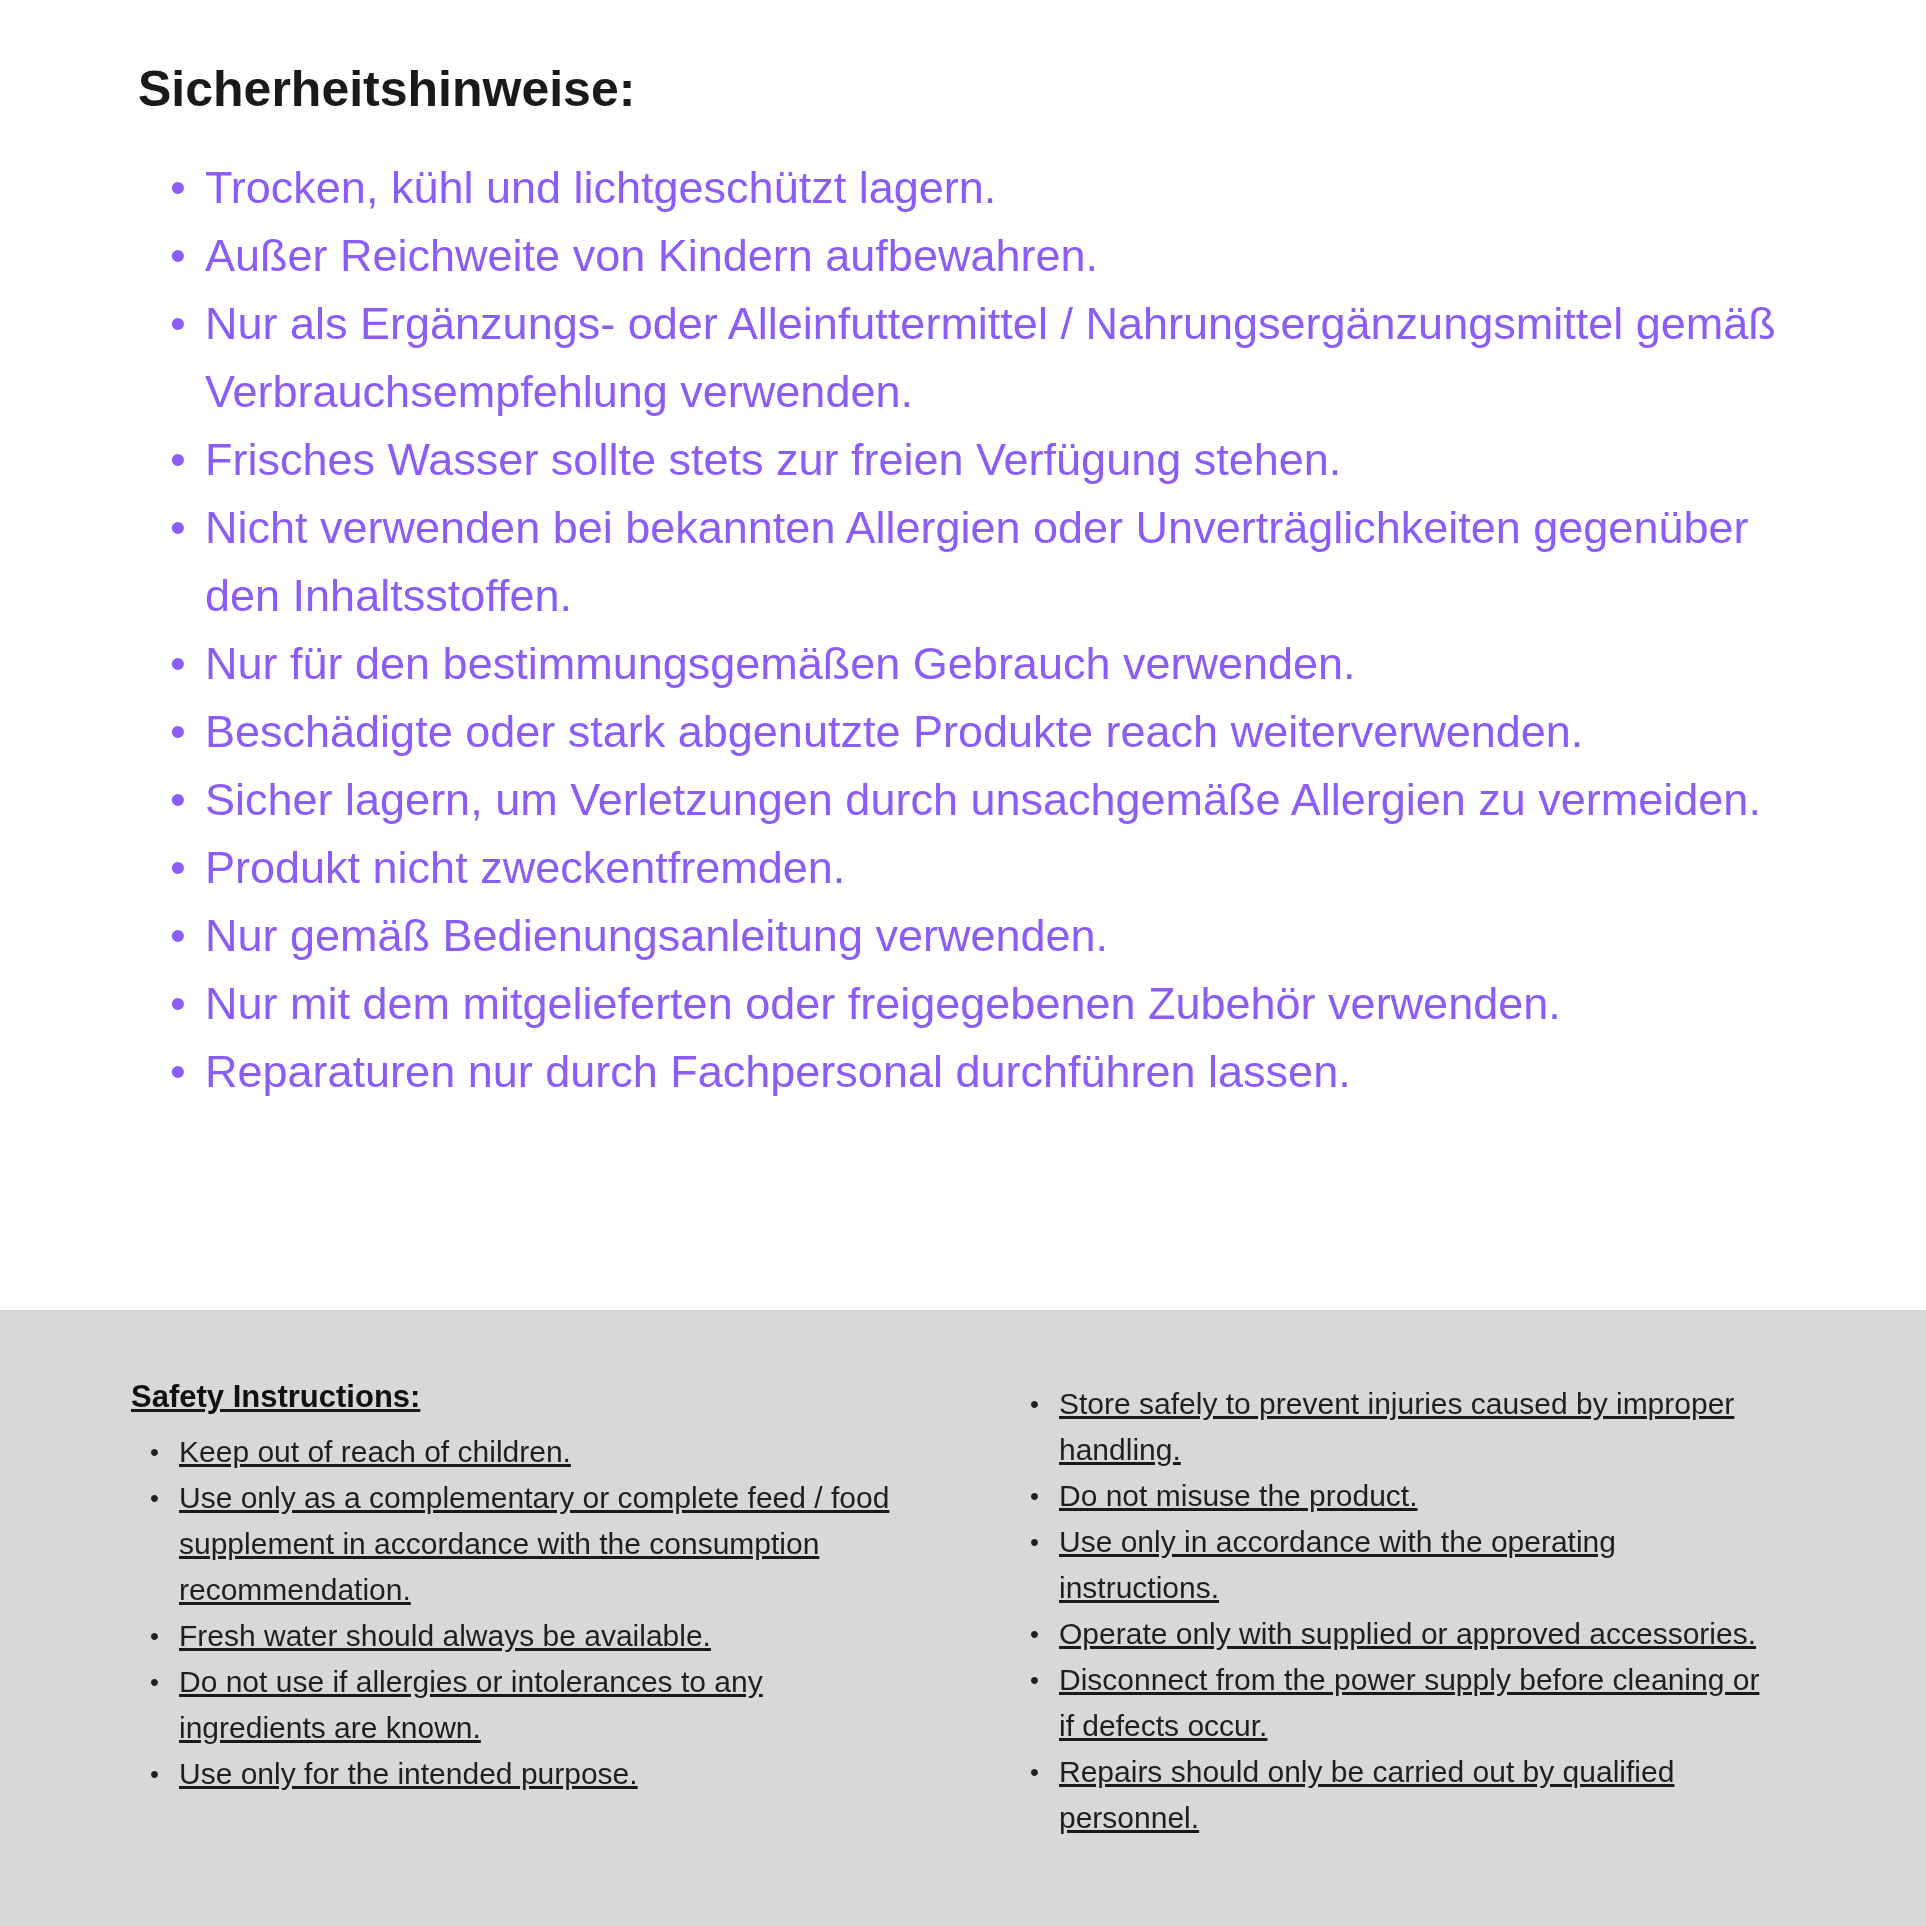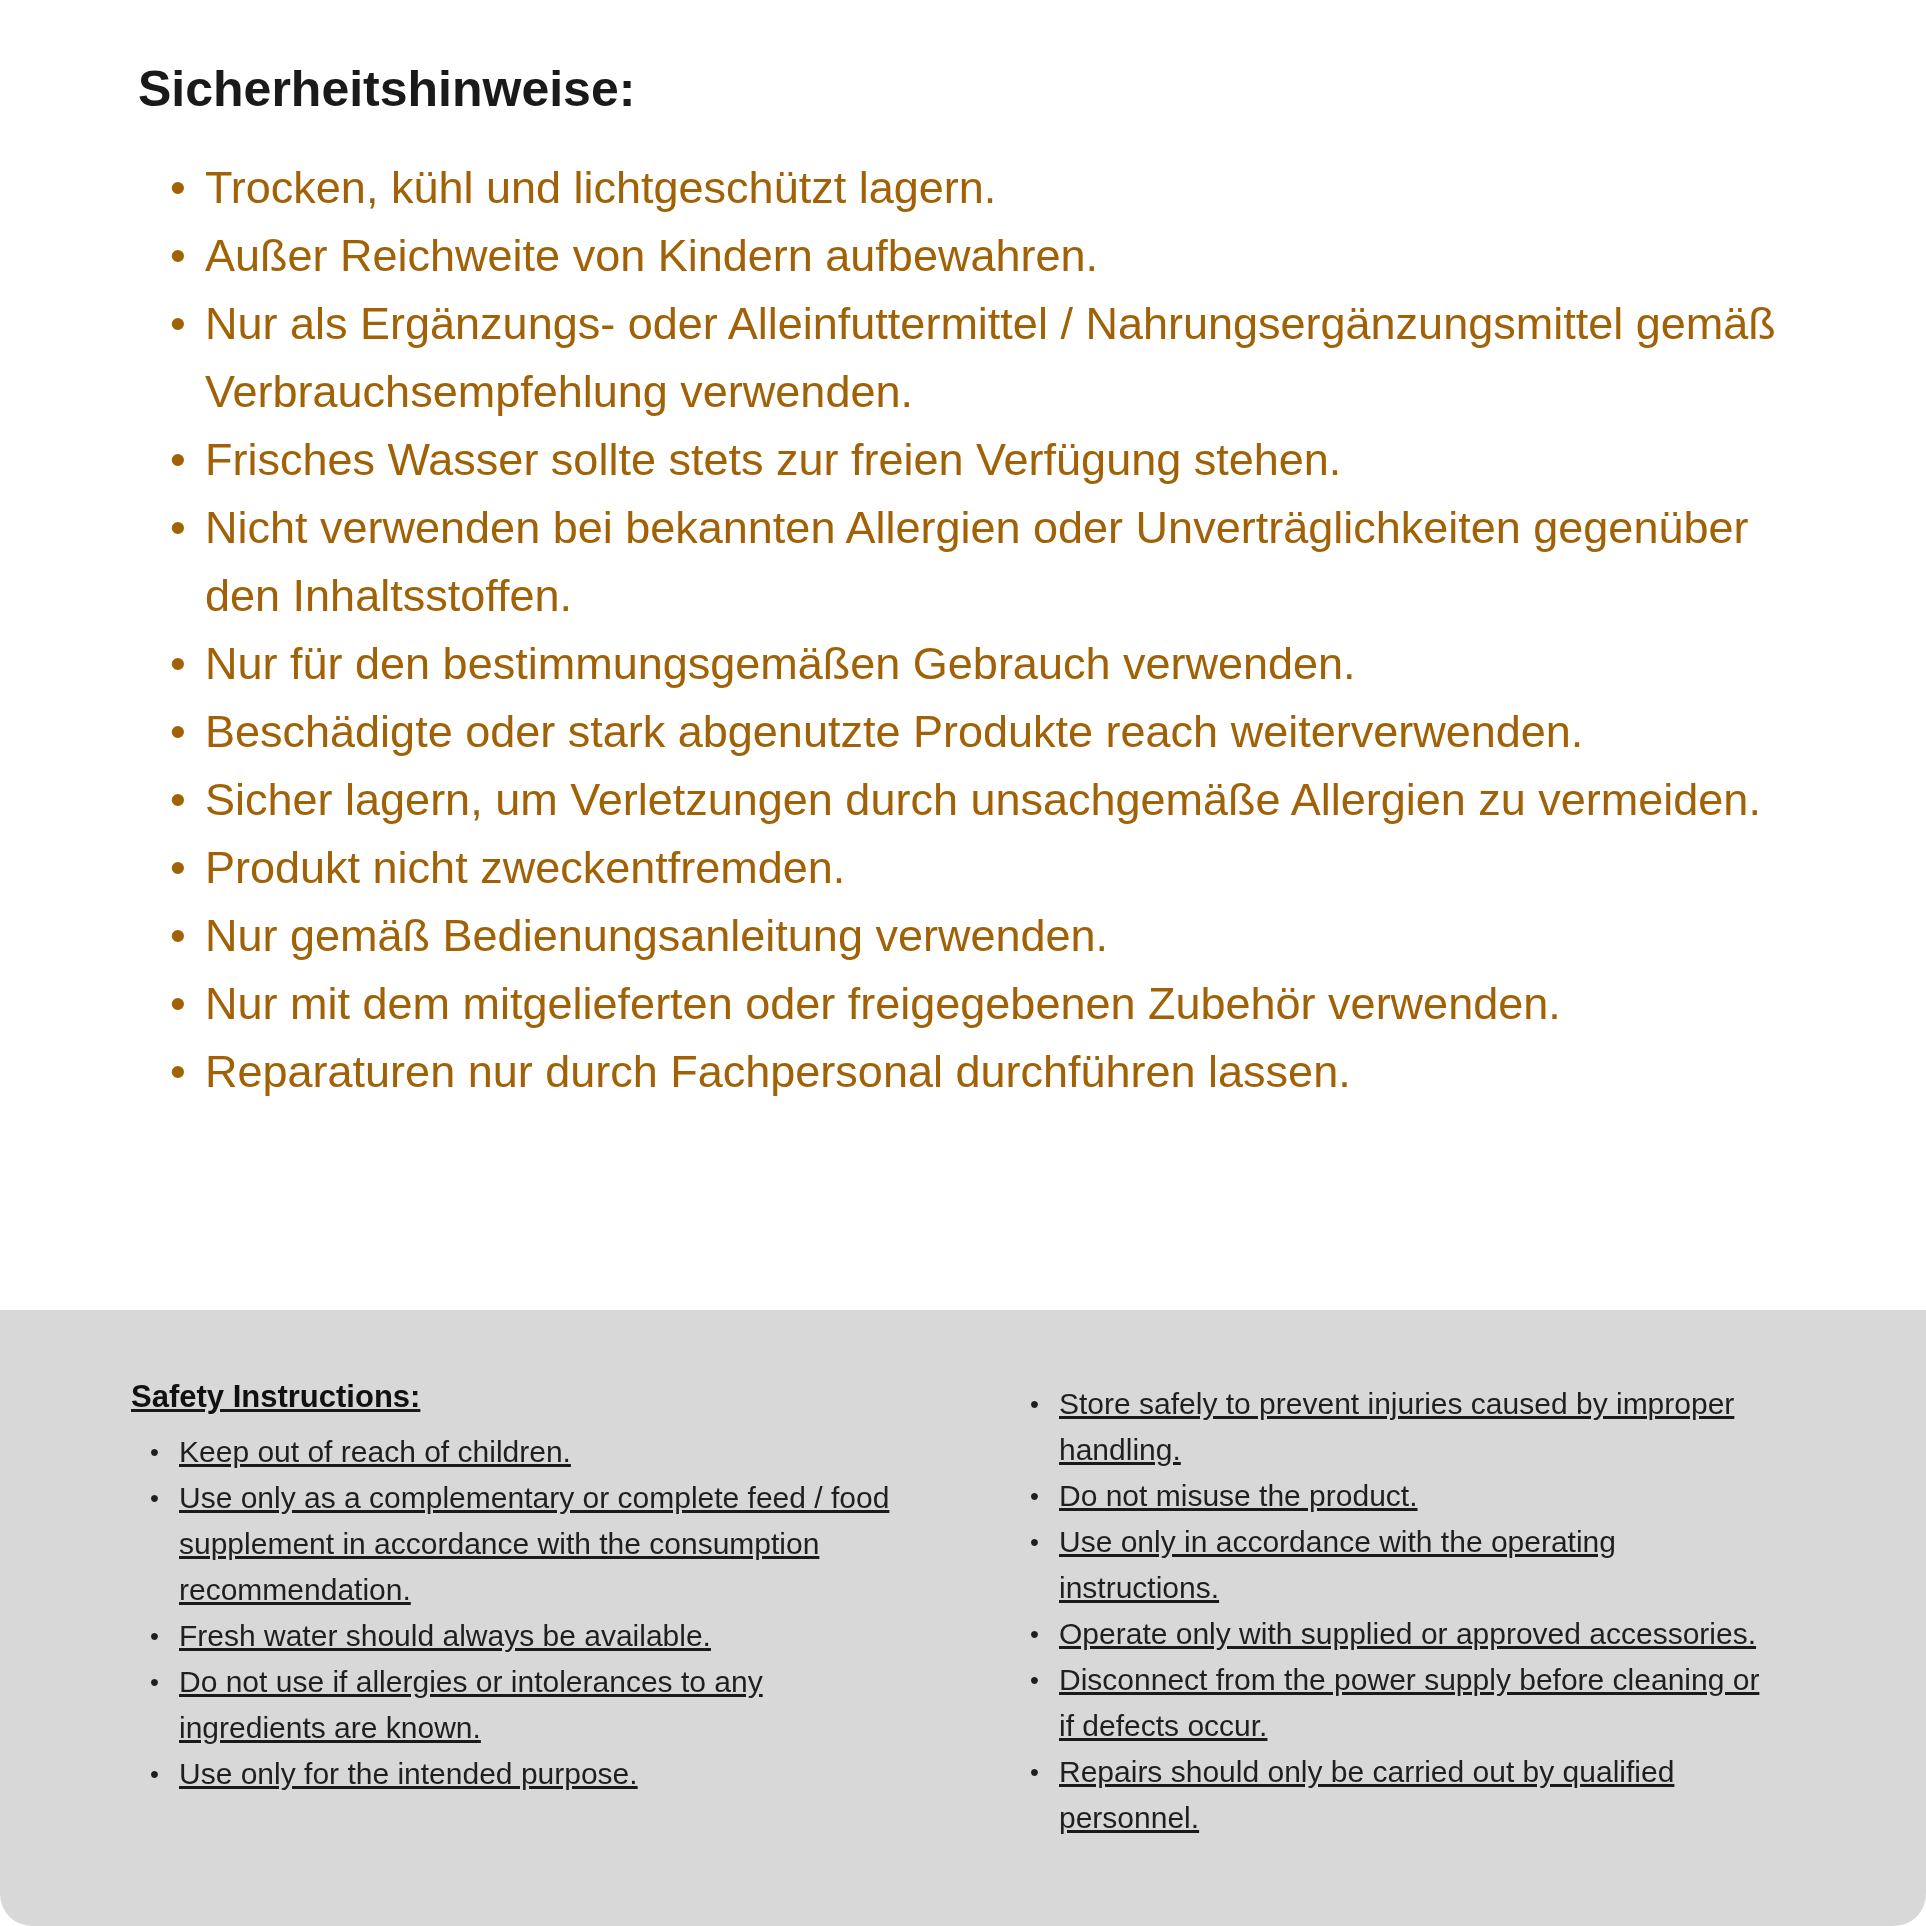--- a/index.html
+++ b/index.html
@@ -11,21 +11,20 @@
   .page {
     width: 1926px;
     height: 1926px;
     display: flex;
     flex-direction: column;
     background: #ffffff;
     color: #1a1a1a;
     font-family: "Liberation Sans", "DejaVu Sans", sans-serif;
     box-sizing: border-box;
     overflow: hidden;
-    border-radius: 32px;
   }
 
   
   .german-section {
     height: 1310px;
     box-sizing: border-box;
     padding: 61px 96px 0 138px;
   }
   .german-heading {
     margin: 0;
@@ -34,21 +33,21 @@
     font-weight: 700;
     color: #1a1a1a;
   }
   .german-list {
     list-style: none;
     margin: 35px 0 0 0;
     padding: 0 0 0 32px;
     max-width: 1669px;
     font-size: 45px;
     line-height: 68px;
-    color: #a16207;
+    color: #8b5cf6;
   }
   .german-list li {
     position: relative;
     padding-left: 35px;
     margin: 0;
   }
   .german-list li::before {
     content: "\2022";
     position: absolute;
     left: 0;

